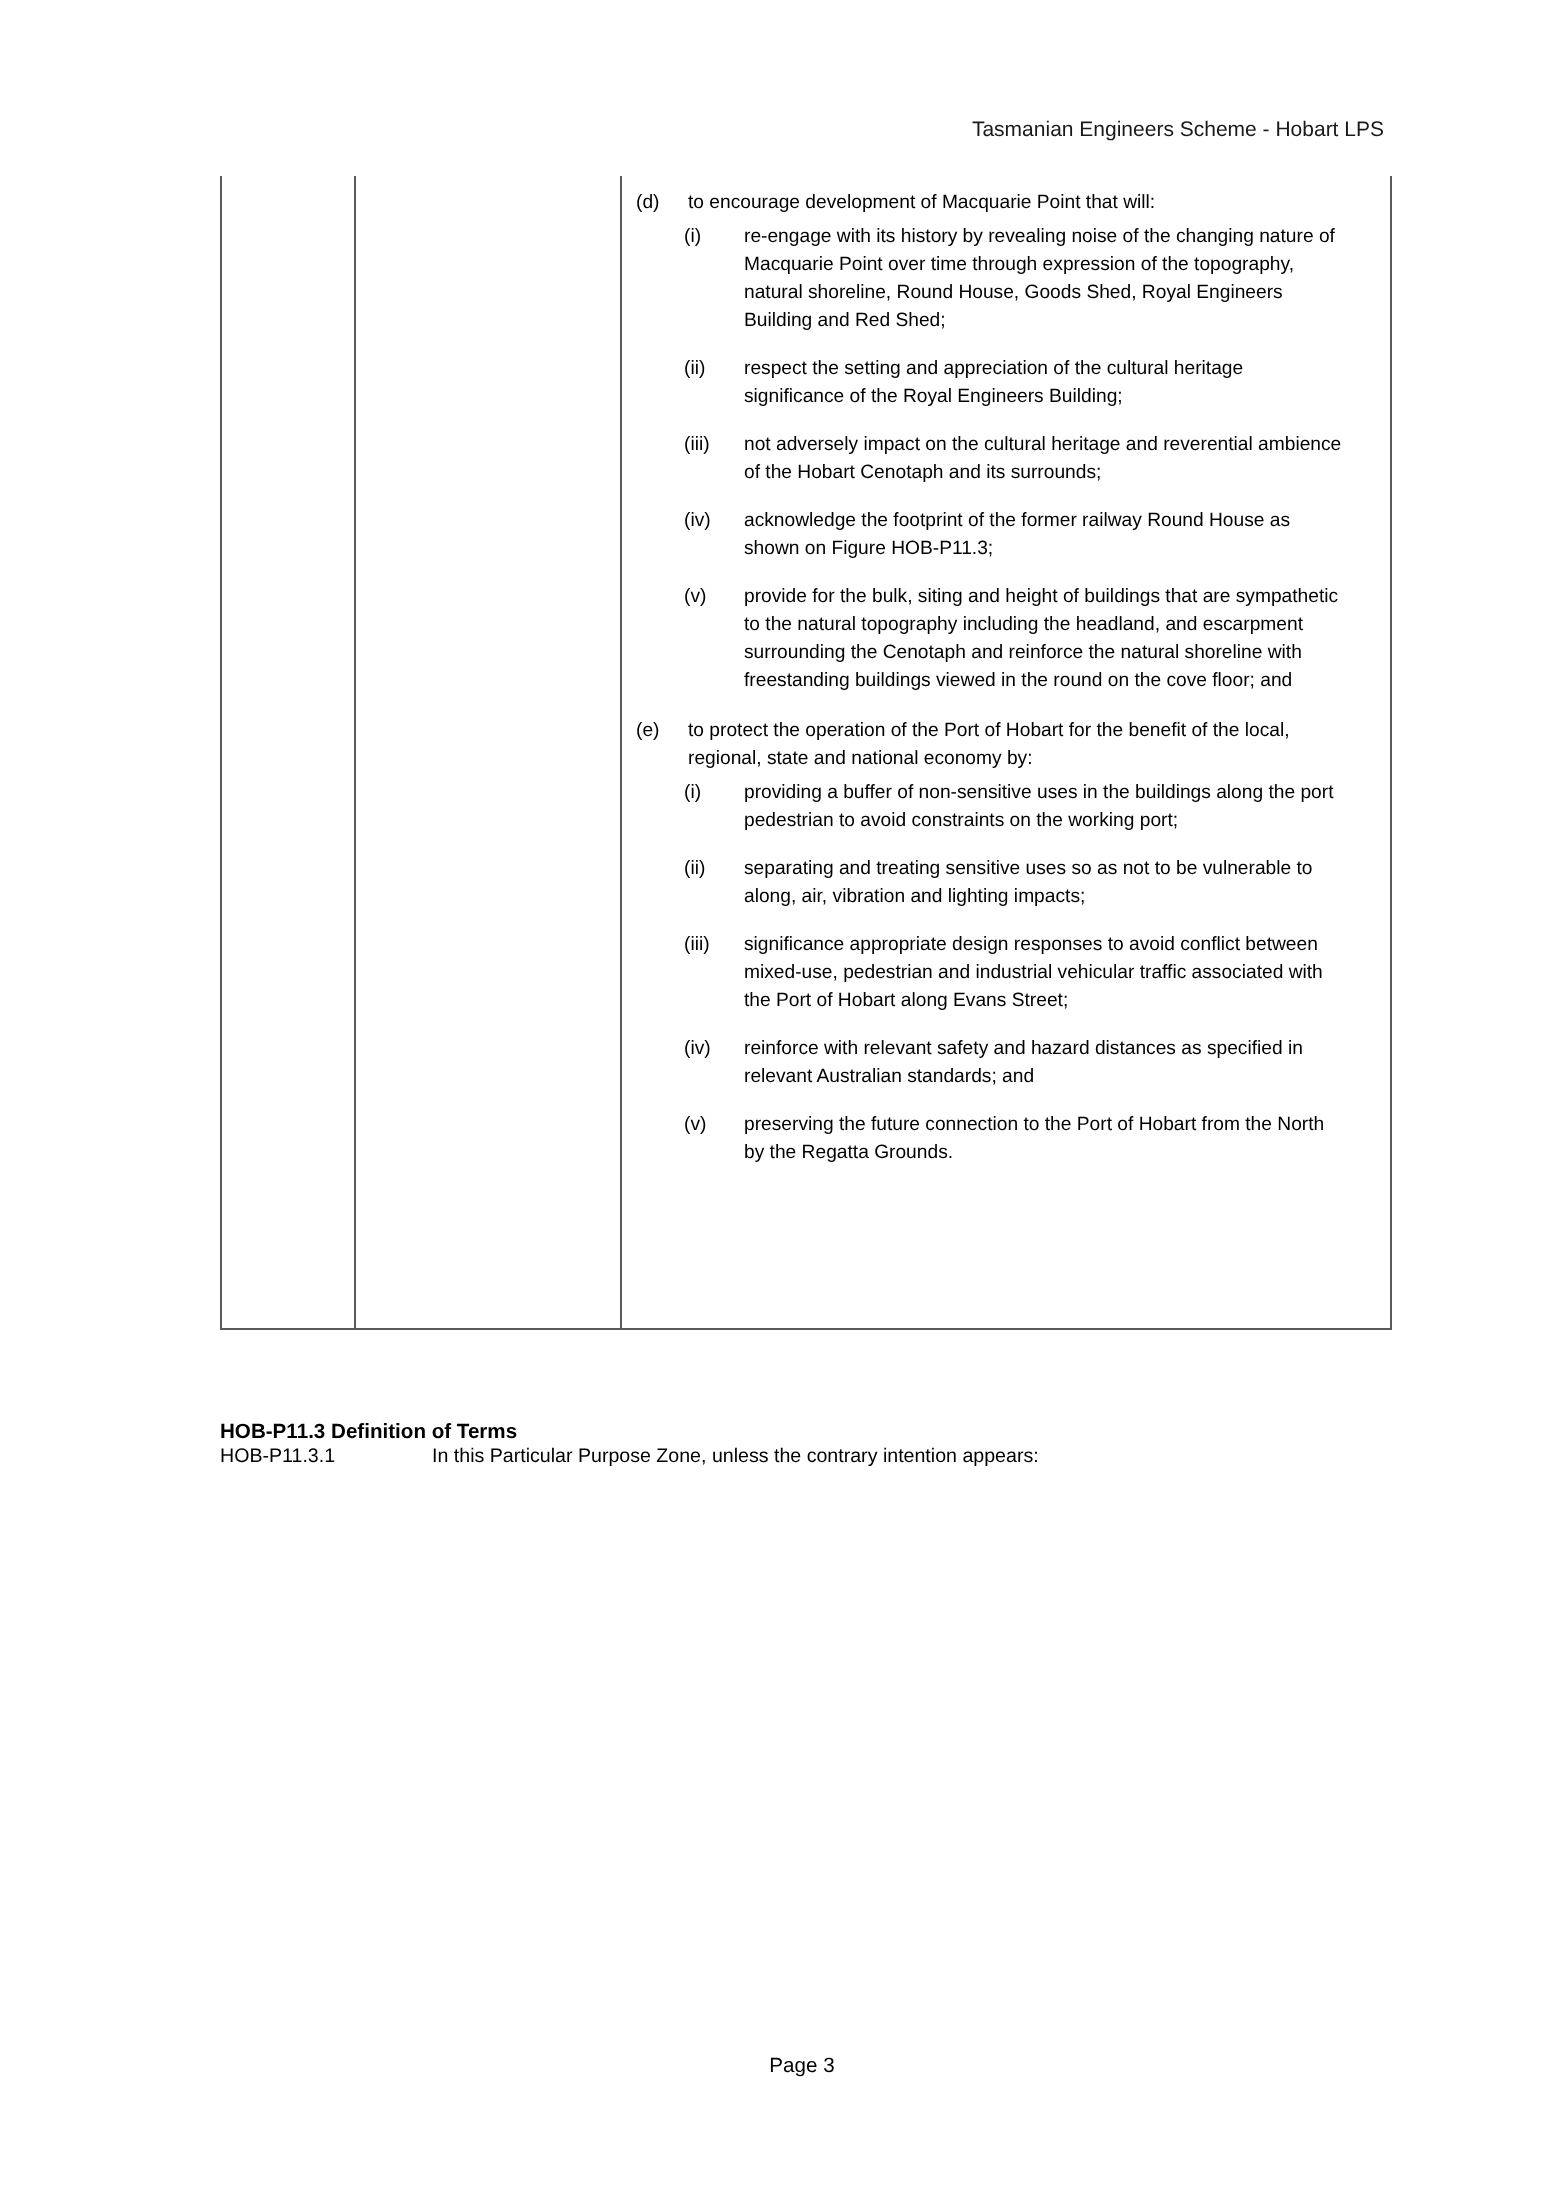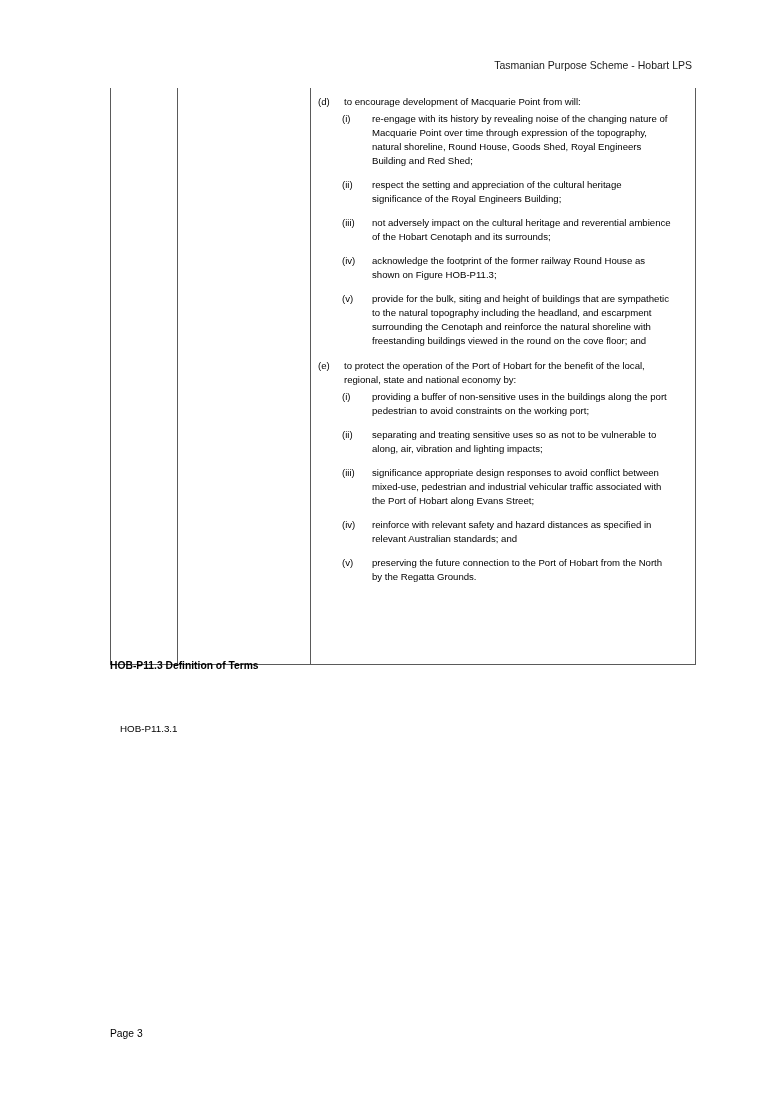--- a/index.html
+++ b/index.html
@@ -94,76 +94,75 @@
     font-size: 9.6px;
     line-height: 14px;
     padding-right: 16px;
   }
 
   .group-gap { height: 11px; }
 
   
   .section-heading {
     position: absolute;
-    top: 659px;
+    top: 710px;
     left: 110px;
     font-size: 10.3px;
     font-weight: bold;
     line-height: 14px;
     text-align: right;
   }
   .definition-row {
     position: absolute;
     top: 722px;
     left: 110px;
     width: 582px;
     font-size: 9.8px;
     line-height: 14px;
     display: flex;
   }
   .definition-ref {
     width: 106px;
     flex: 0 0 106px;
-    margin-left: 10px;
   }
   .definition-body {
     flex: 1 1 auto;
   }
 
   
   .page-footer {
     position: absolute;
     top: 1027px;
     left: 110px;
     width: 582px;
-    text-align: left;
+    text-align: center;
     font-size: 10.3px;
     line-height: 14px;
   }
 </style>
 </head>
 <body>
 
-<div class="page-header">Tasmanian Purpose Scheme - Hobart LPS</div>
+<div class="page-header">Tasmanian Engineers Scheme - Hobart LPS</div>
 
 <table class="clause-table">
   <tbody>
     <tr>
       <td class="col-a">
         <div class="cell-pad"></div>
       </td>
       <td class="col-b">
         <div class="cell-pad"></div>
       </td>
       <td class="col-c">
         <div class="cell-pad">
 
           <div class="lvl1-item">
             <div class="lvl1-marker">(d)</div>
-            <div class="lvl1-text">to encourage development of Macquarie Point from will:</div>
+            <div class="lvl1-text">to encourage development of Macquarie Point that will:</div>
           </div>
           <div class="lvl2-list">
             <div class="lvl2-item">
               <div class="lvl2-marker">(i)</div>
               <div class="lvl2-text">re-engage with its history by revealing noise of the changing nature of Macquarie Point over time through expression of the topography, natural shoreline, Round House, Goods Shed, Royal Engineers Building and Red Shed;</div>
             </div>
             <div class="lvl2-item">
               <div class="lvl2-marker">(ii)</div>
               <div class="lvl2-text">respect the setting and appreciation of the cultural heritage significance of the Royal Engineers Building;</div>
             </div>
@@ -213,15 +212,16 @@
         </div>
       </td>
     </tr>
   </tbody>
 </table>
 
 <div class="section-heading">HOB-P11.3 Definition of Terms</div>
 
 <div class="definition-row">
   <div class="definition-ref">HOB-P11.3.1</div>
+  <div class="definition-body">In this Particular Purpose Zone, unless the contrary intention appears:</div>
 </div>
 
 <div class="page-footer">Page 3</div>
 
 </body></html>

